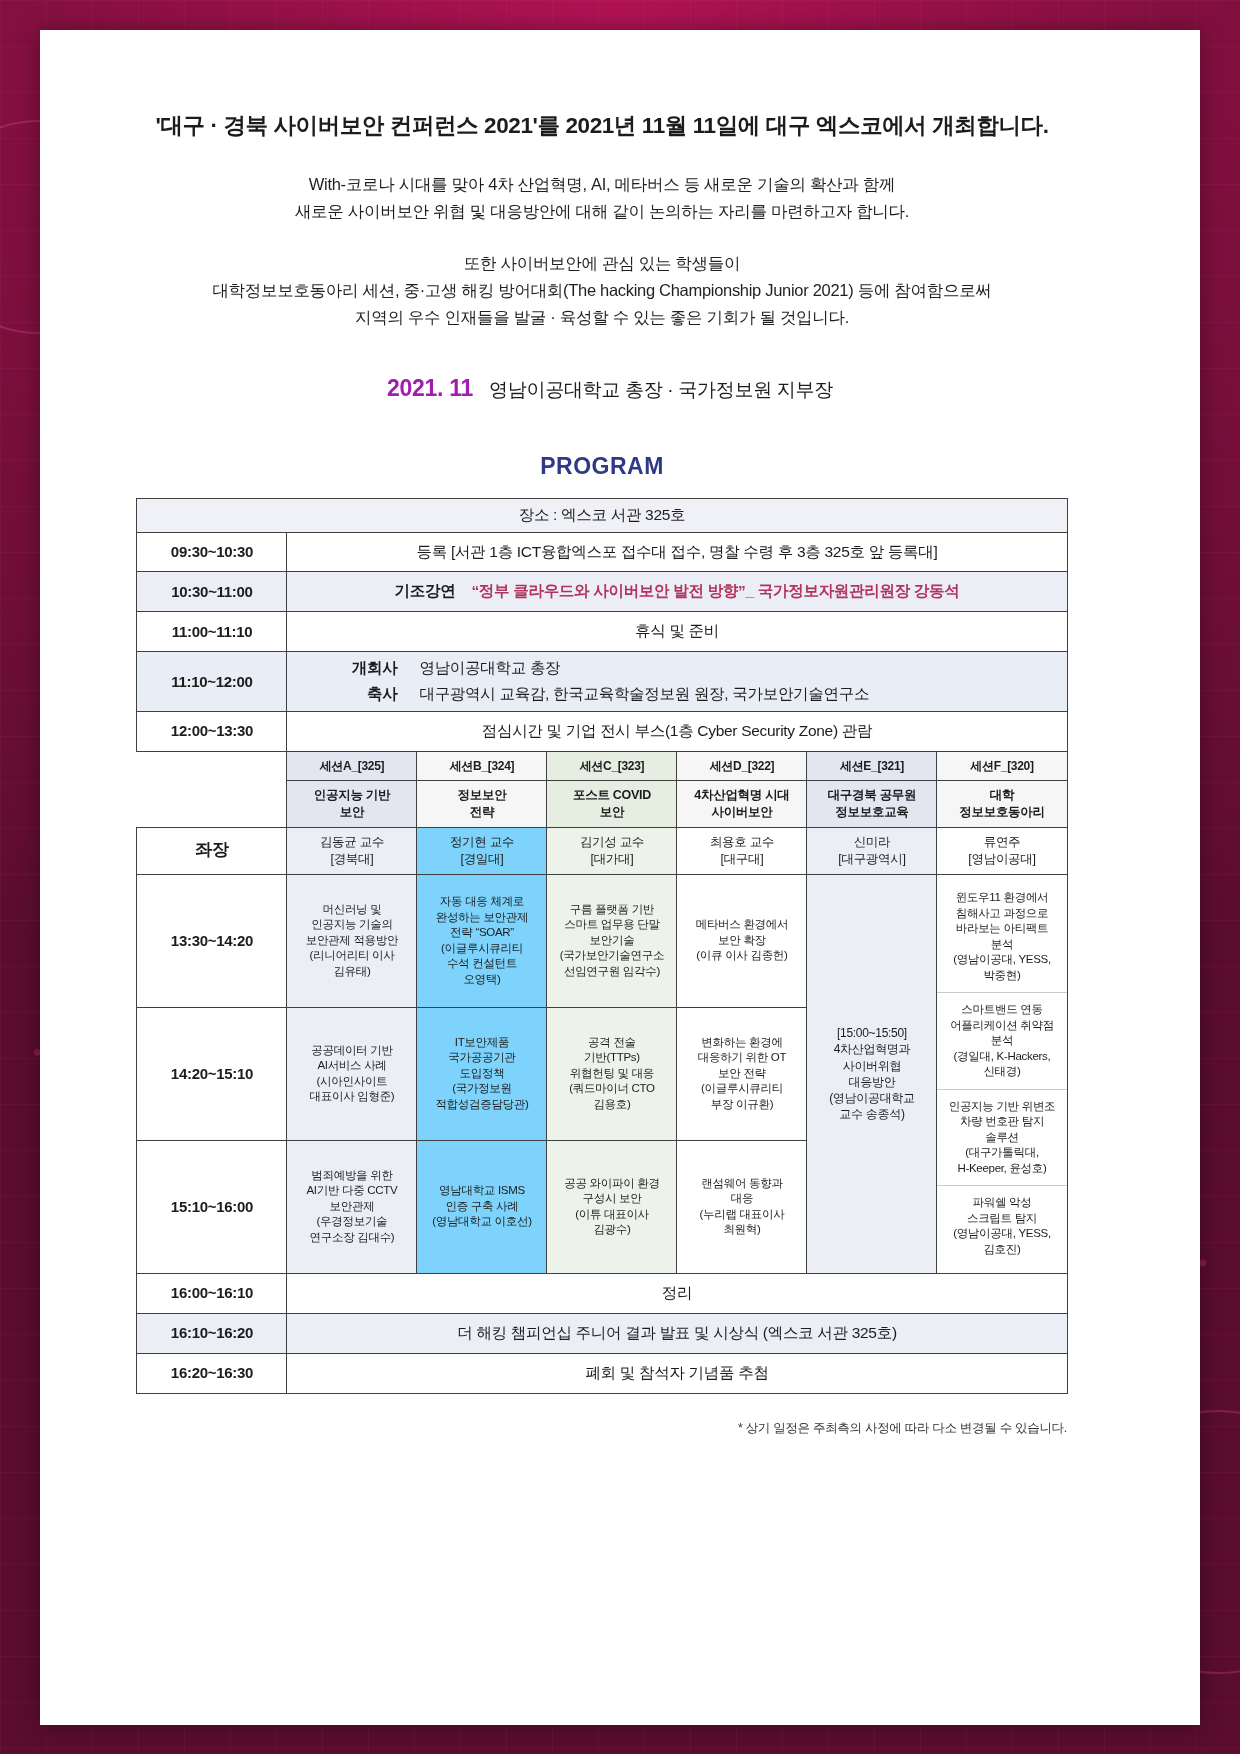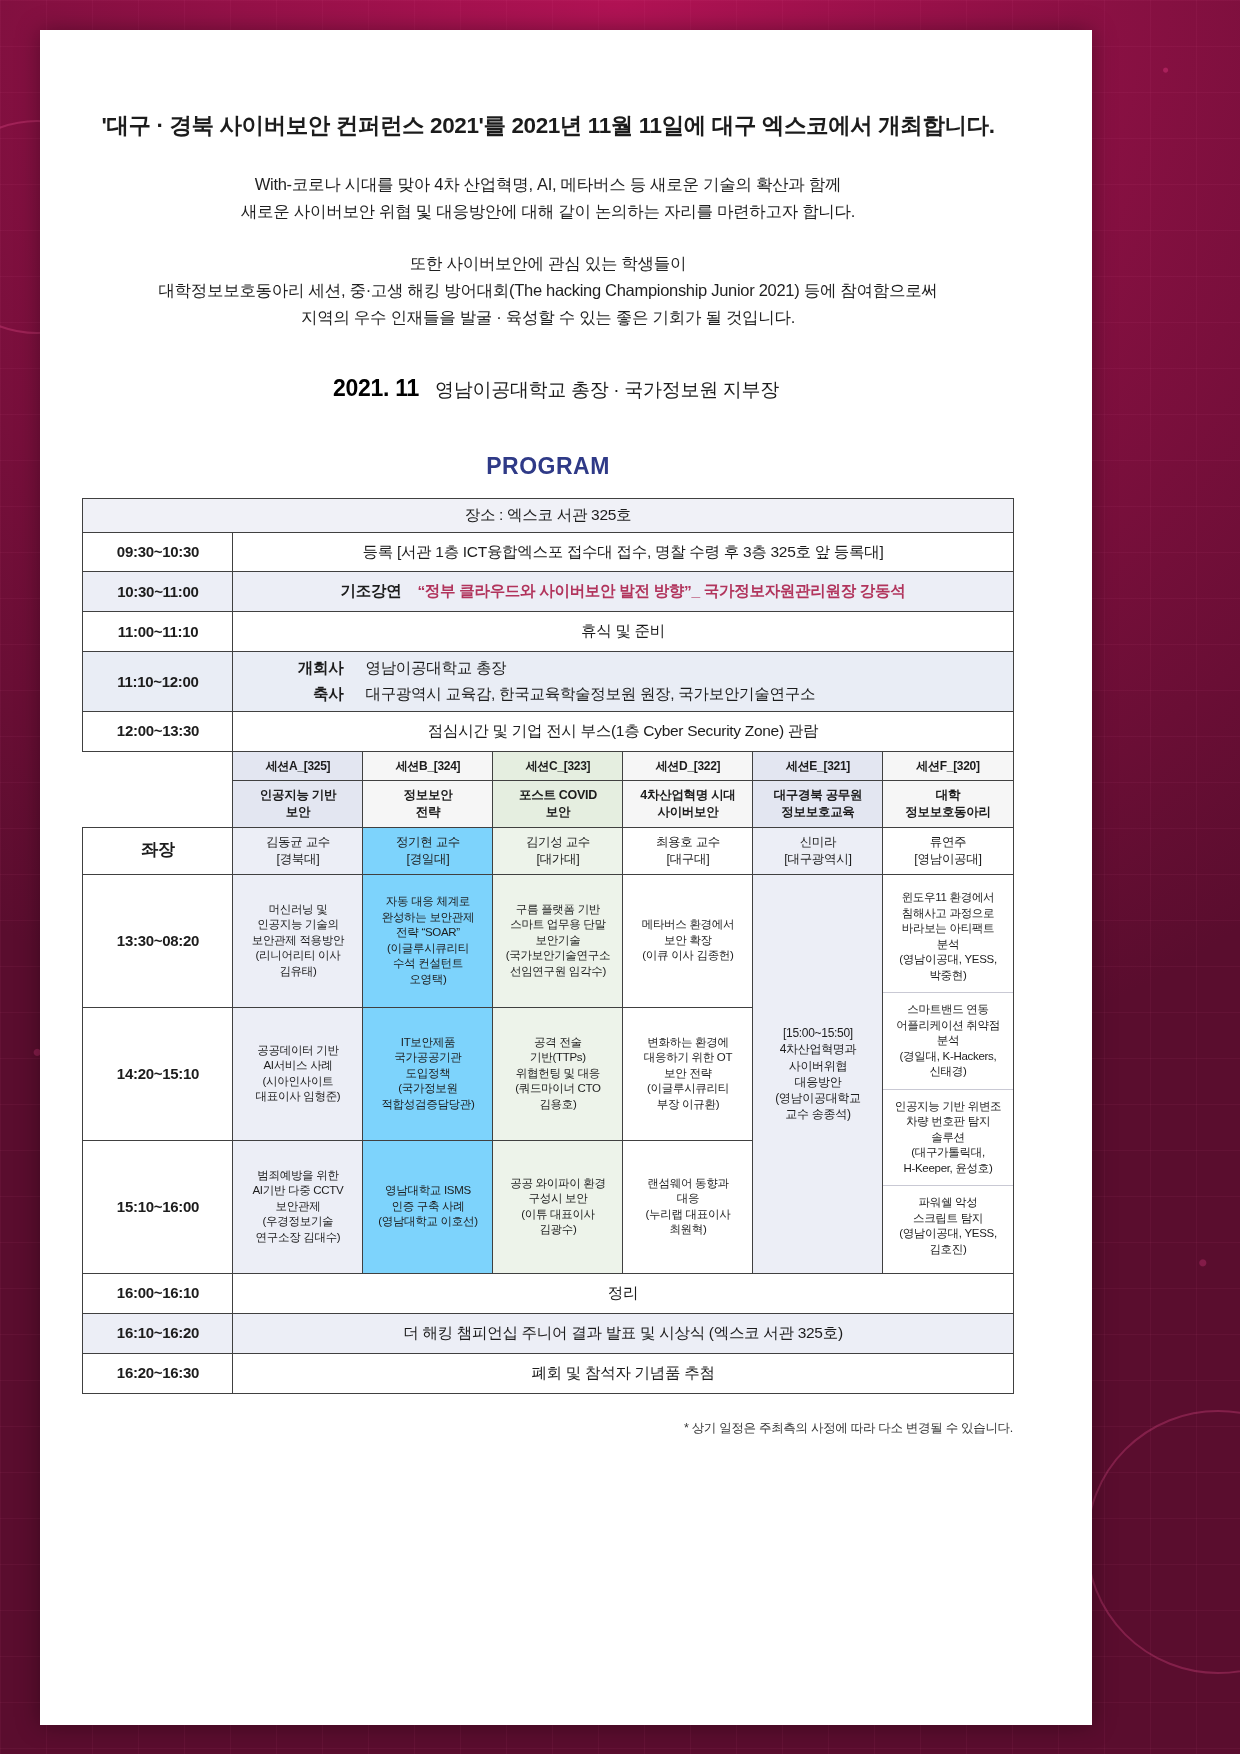--- a/index.html
+++ b/index.html
@@ -42,21 +42,21 @@
       linear-gradient(to bottom, rgba(255,120,180,.10) 1px, transparent 1px);
     background-size: 46px 46px;
     opacity: .55;
   }
 
   
   .page {
     position: absolute;
     left: 40px;
     top: 30px;
-    width: 1052px;
+    width: 1160px;
     height: 1695px;
     background: #ffffff;
     box-shadow: 0 0 22px rgba(0,0,0,.35);
     box-sizing: border-box;
     padding: 58px 60px 20px 24px;
   }
 
   
   .intro { text-align: center; color: #1c1c1c; }
   .intro h1 {
@@ -75,21 +75,21 @@
   .intro p.last { margin-bottom: 10px; }
 
   .signature {
     text-align: center;
     margin: 44px 0 0 0;
     letter-spacing: -.3px;
   }
   .signature .date {
     font-size: 23px;
     font-weight: bold;
-    color: #000000;
+    color: #a21caf;
     margin-right: 12px;
     margin-left: 16px;
   }
   .signature .who {
     font-size: 19px;
     color: #1c1c1c;
     font-weight: normal;
   }
 
   .program-title {
@@ -314,21 +314,21 @@
 [대가대]</td>
       <td class="chair c-d" style="white-space:pre-line">최용호 교수
 [대구대]</td>
       <td class="chair c-e" style="white-space:pre-line">신미라
 [대구광역시]</td>
       <td class="chair c-f" style="white-space:pre-line">류연주
 [영남이공대]</td>
     </tr>
 
     <tr>
-      <td class="rowtime">13:30~08:20</td>
+      <td class="rowtime">13:30~14:20</td>
       <td class="talk c-a" style="white-space:pre-line">머신러닝 및
 인공지능 기술의
 보안관제 적용방안
 (리니어리티 이사
 김유태)</td>
       <td class="talk c-b" style="white-space:pre-line">자동 대응 체계로
 완성하는 보안관제
 전략 “SOAR”
 (이글루시큐리티
 수석 컨설턴트

